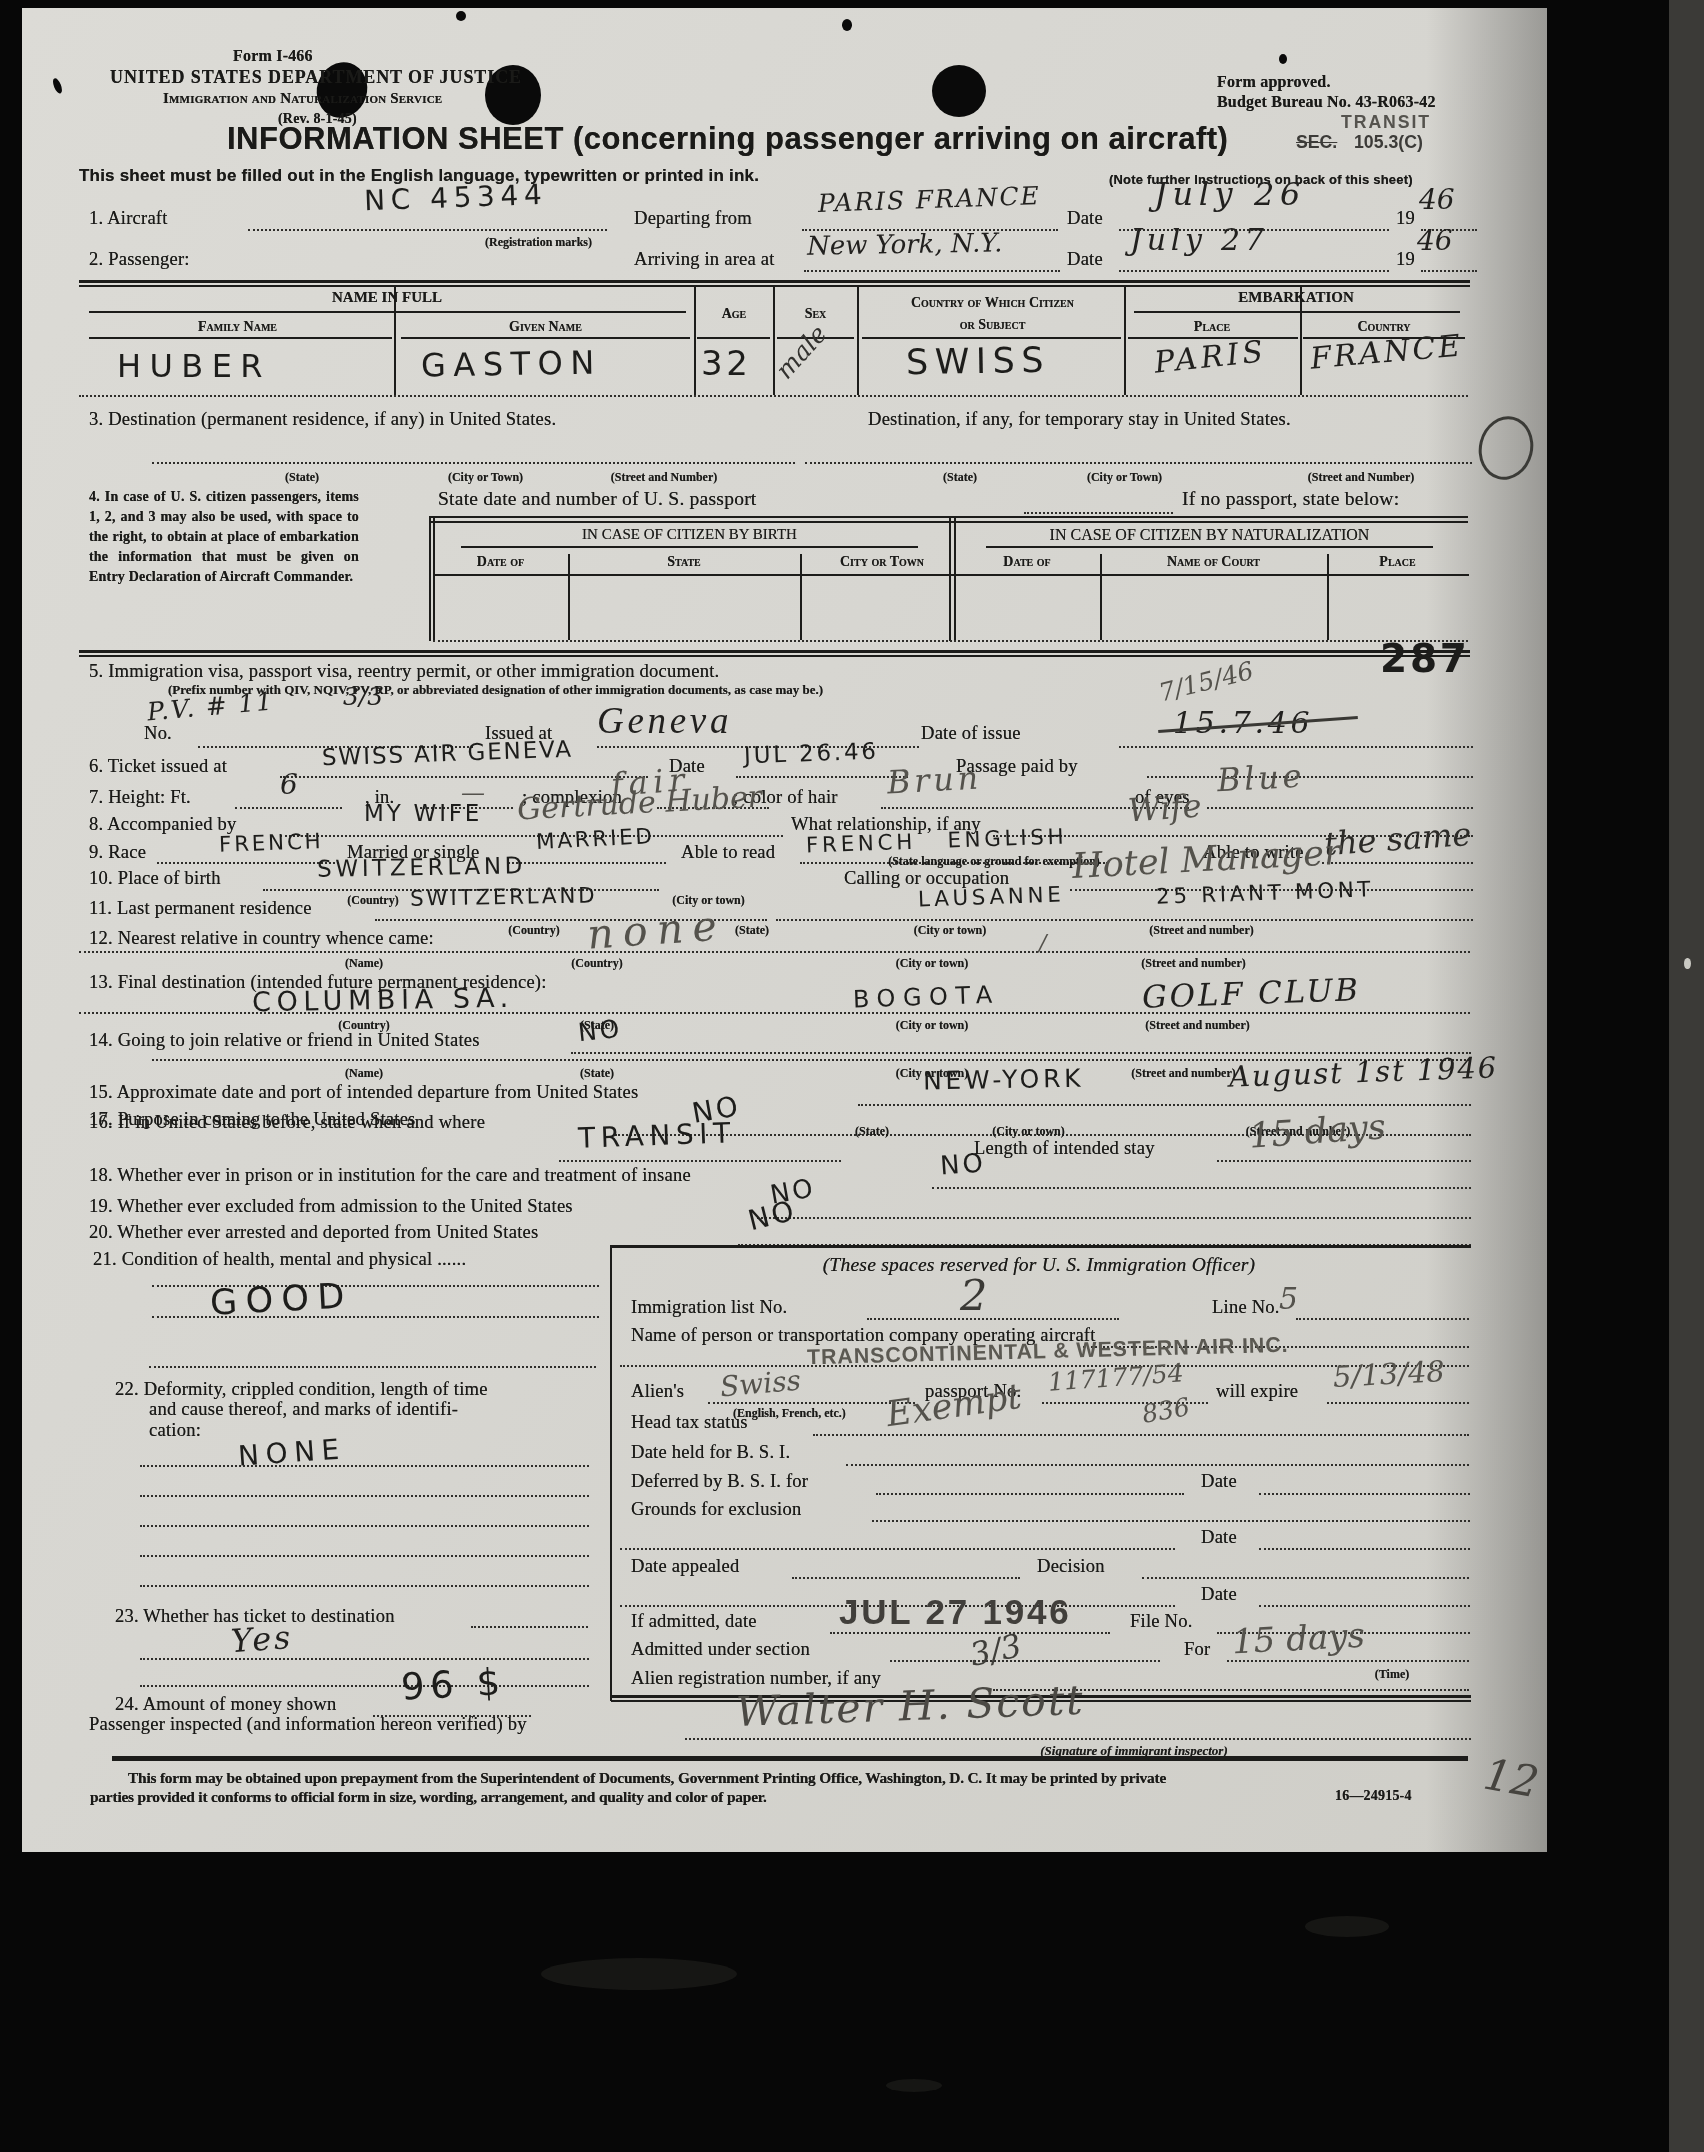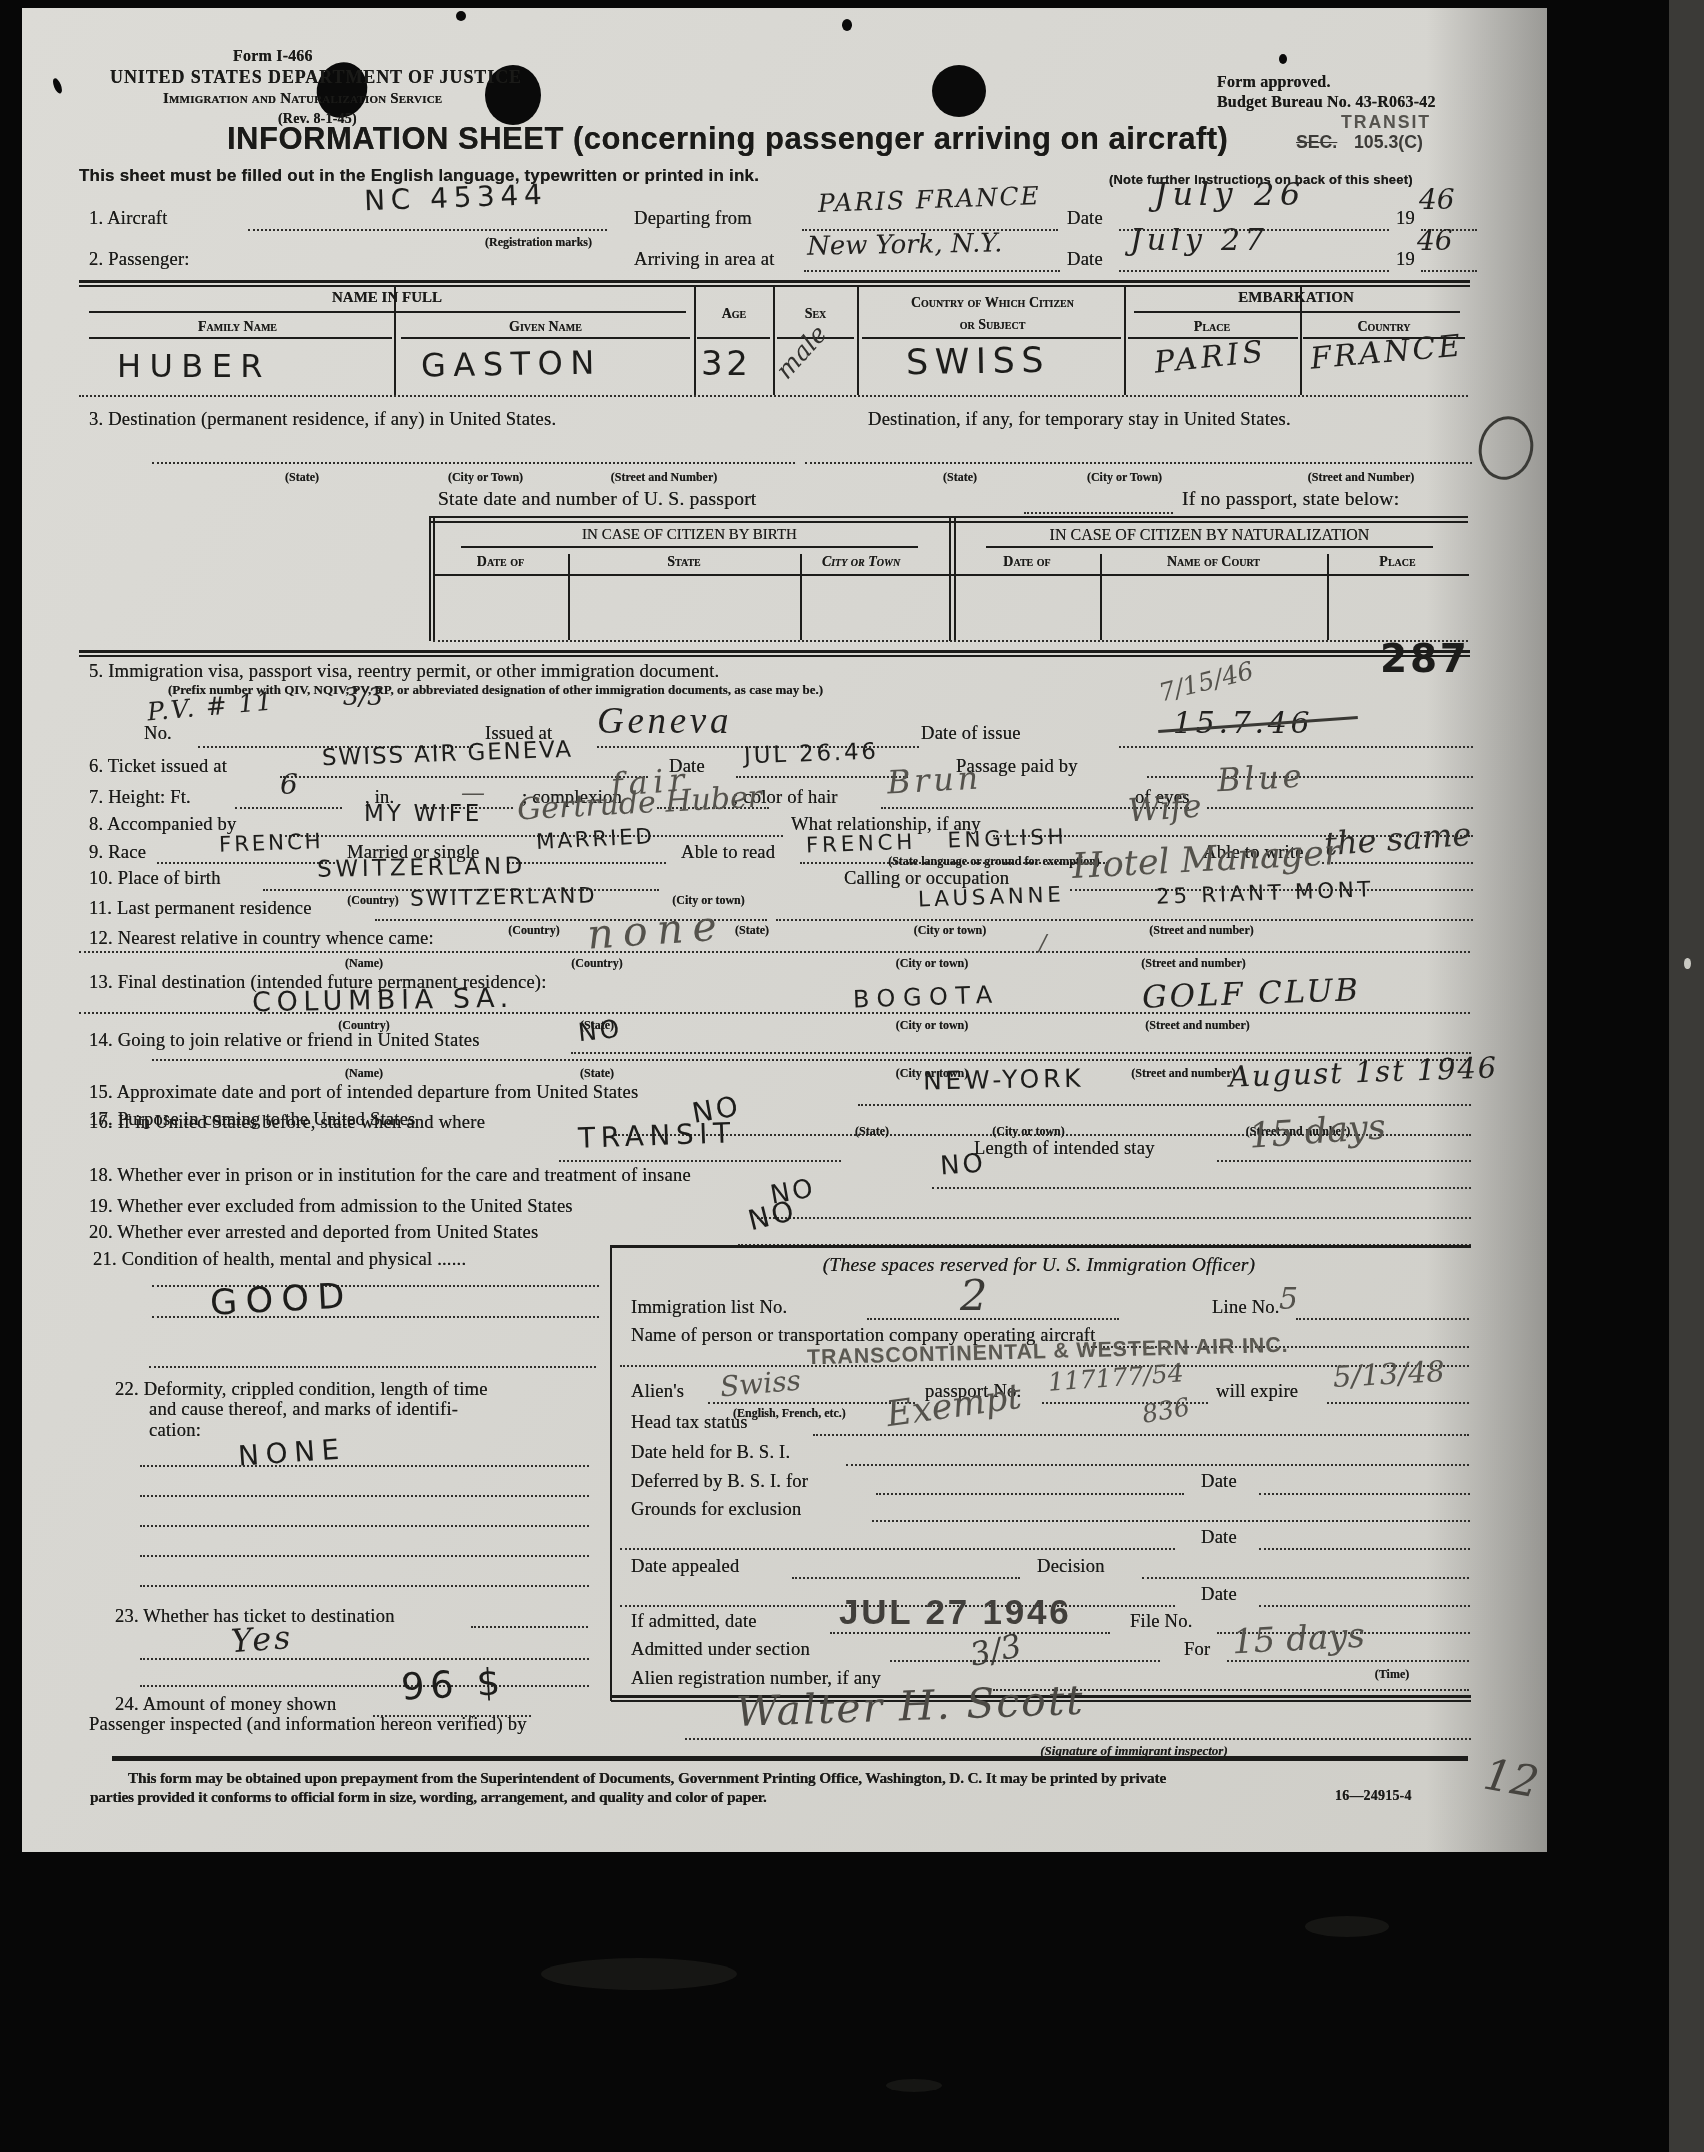--- a/index.html
+++ b/index.html
@@ -125,36 +125,37 @@
   <div class="dl" style="left:152px;top:462px;width:643px;"></div>
   <div class="dl" style="left:805px;top:462px;width:667px;"></div>
   <span class="ts" style="left:246px;top:470px;width:112px;">(State)</span>
   <span class="ts" style="left:411px;top:470px;width:149px;">(City or Town)</span>
   <span class="ts" style="left:571px;top:470px;width:186px;">(Street and Number)</span>
   <span class="ts" style="left:904px;top:470px;width:112px;">(State)</span>
   <span class="ts" style="left:1050px;top:470px;width:149px;">(City or Town)</span>
   <span class="ts" style="left:1268px;top:470px;width:186px;">(Street and Number)</span>
   <div class="oval" style="left:1479px;top:416px;width:48px;height:58px;"></div>
 
+  <div class="t b" style="left:89px;top:487px;width:270px;white-space:normal;font-size:14px;line-height:1.42;text-align:justify;">4. In case of U. S. citizen passengers, items 1, 2, and 3 may also be used, with space to the right, to obtain at place of embarkation the information that must be given on Entry Declaration of Aircraft Commander.</div>
   <span class="t" style="left:438px;top:488px;font-size:19.6px;">State date and number of U. S. passport</span>
   <div class="dl" style="left:1024px;top:512px;width:149px;"></div>
   <span class="t" style="left:1182px;top:488px;font-size:19.6px;">If no passport, state below:</span>
   <div class="sl" style="left:429px;top:516px;width:1039px;"></div>
   <div class="sl" style="left:429px;top:521px;width:1039px;"></div>
   <div class="vl" style="left:429px;top:516px;height:125px;"></div>
   <div class="vl" style="left:433px;top:516px;height:125px;"></div>
   <div class="vl" style="left:949px;top:516px;height:125px;"></div>
   <div class="vl" style="left:954px;top:516px;height:125px;"></div>
   <span class="ts" style="left:438px;top:526px;width:503px;font-size:15px;font-weight:normal;">IN CASE OF CITIZEN BY BIRTH</span>
   <span class="ts" style="left:958px;top:526px;width:503px;font-size:16px;font-weight:normal;">IN CASE OF CITIZEN BY NATURALIZATION</span>
   <div class="sl" style="left:461px;top:546px;width:457px;"></div>
   <div class="sl" style="left:986px;top:546px;width:447px;"></div>
   <span class="ts sc" style="left:433px;top:554px;width:135px;font-size:14px;">Date of</span>
   <span class="ts sc" style="left:568px;top:554px;width:232px;font-size:14px;">State</span>
-  <span class="ts sc" style="left:779px;top:554px;width:164px;font-size:14px;font-style:italic;">City or Town</span>
+  <span class="ts sc" style="left:800px;top:554px;width:164px;font-size:14px;">City or Town</span>
   <span class="ts sc" style="left:954px;top:554px;width:146px;font-size:14px;">Date of</span>
   <span class="ts sc" style="left:1100px;top:554px;width:227px;font-size:14px;">Name of Court</span>
   <span class="ts sc" style="left:1327px;top:554px;width:141px;font-size:14px;">Place</span>
   <div class="sl" style="left:433px;top:574px;width:1036px;"></div>
   <div class="vl" style="left:568px;top:554px;height:86px;"></div>
   <div class="vl" style="left:800px;top:554px;height:86px;"></div>
   <div class="vl" style="left:1100px;top:554px;height:86px;"></div>
   <div class="vl" style="left:1327px;top:554px;height:86px;"></div>
   <div class="dl" style="left:433px;top:640px;width:1035px;"></div>
   <div class="sl" style="left:79px;top:650px;width:1391px;height:2.8px;"></div>

